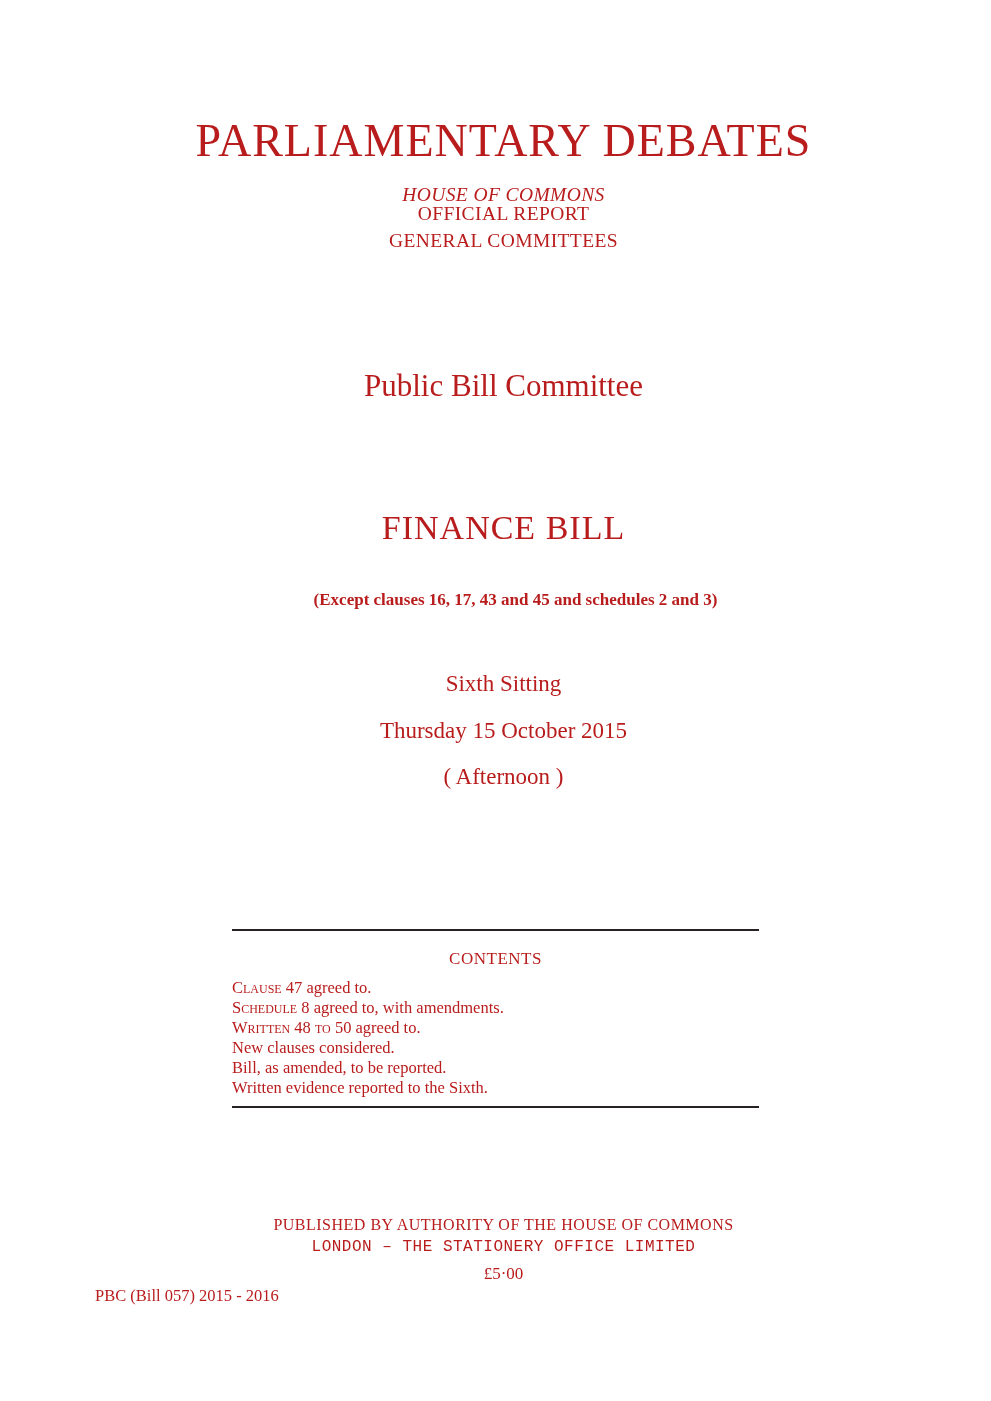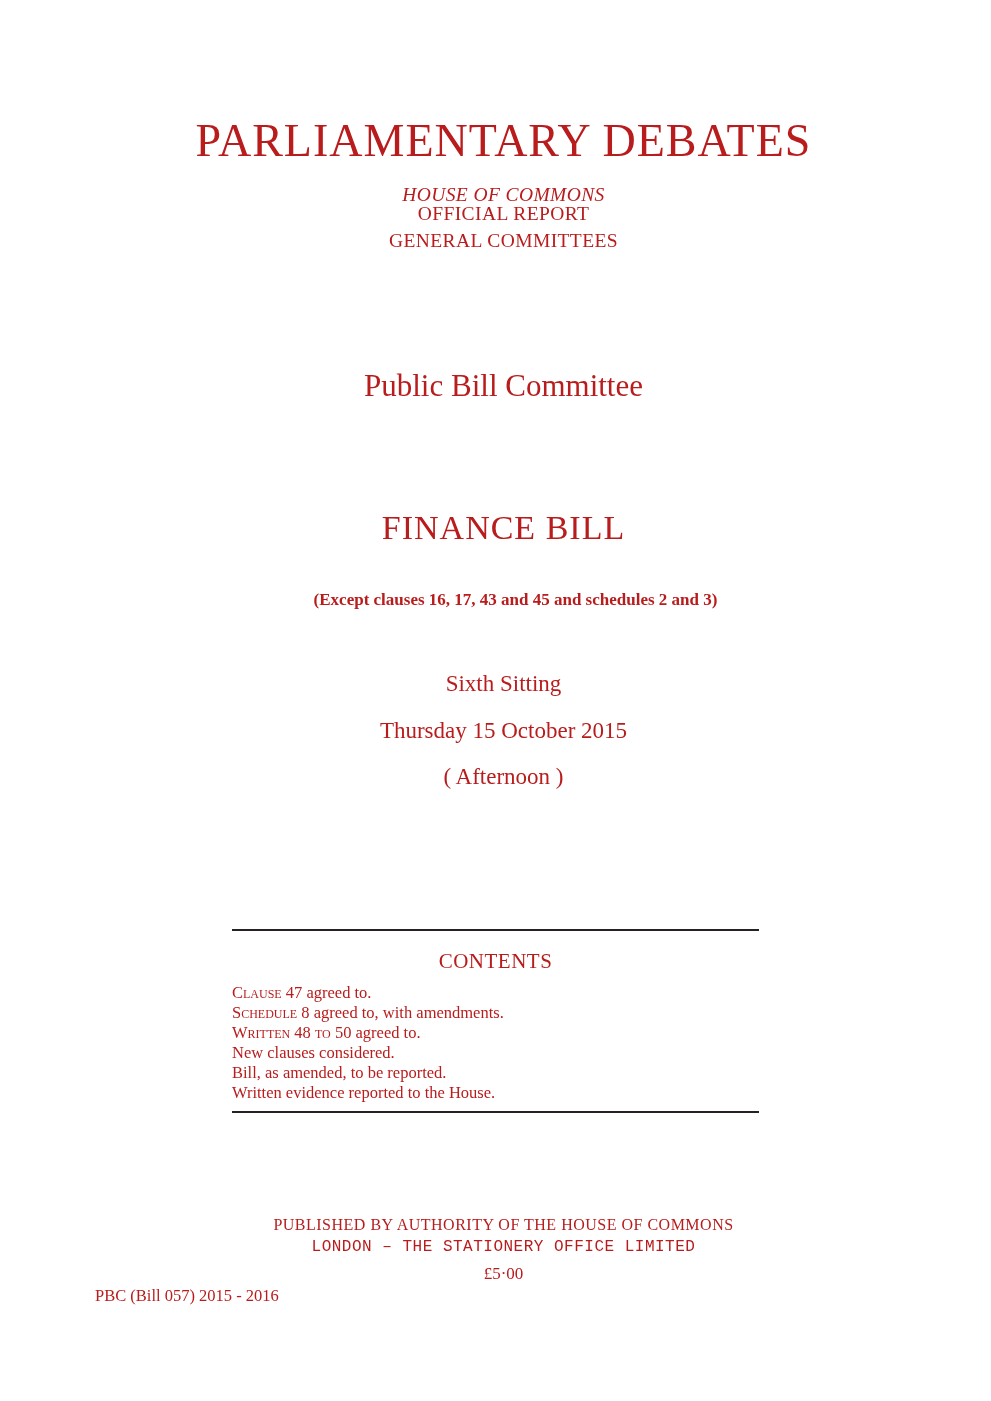--- a/index.html
+++ b/index.html
@@ -42,21 +42,21 @@
     left: 232px;
     top: 929px;
     width: 527px;
   }
   .rule {
     height: 0;
     border-top: 2px solid #262223;
   }
   .contents-heading {
     text-align: center;
-    font-size: 21px;
+    font-size: 17px;
     letter-spacing: 0.5px;
     margin-top: 18px;
     margin-bottom: 9px;
   }
   .contents-list {
     font-size: 16.5px;
     line-height: 20px;
   }
   .contents-line { white-space: nowrap; }
   .sc { font-variant: small-caps; }
@@ -95,21 +95,21 @@
 
   <div class="contents-block">
     <div class="rule rule-top"></div>
     <div class="contents-heading">CONTENTS</div>
     <div class="contents-list">
         <div class="contents-line"><span class="sc">Clause</span><span> 47 agreed to.</span></div>
         <div class="contents-line"><span class="sc">Schedule</span><span> 8 agreed to, with amendments.</span></div>
         <div class="contents-line"><span class="sc">Written</span><span> 48 </span><span class="sc">to</span><span> 50 agreed to.</span></div>
         <div class="contents-line"><span>New clauses considered.</span></div>
         <div class="contents-line"><span>Bill, as amended, to be reported.</span></div>
-        <div class="contents-line"><span>Written evidence reported to the House.</span></div>
+        <div class="contents-line"><span>Written evidence reported to the Sixth.</span></div>
       </div>
     <div class="rule rule-bottom"></div>
   </div>
 
   <div class="line footer-published-1">PUBLISHED BY AUTHORITY OF THE HOUSE OF COMMONS</div>
   <div class="line footer-published-2">LONDON – THE STATIONERY OFFICE LIMITED</div>
   <div class="line footer-price">£5·00</div>
   <div class="footer-ref">PBC (Bill 057) 2015 - 2016</div>
 
 </div>

